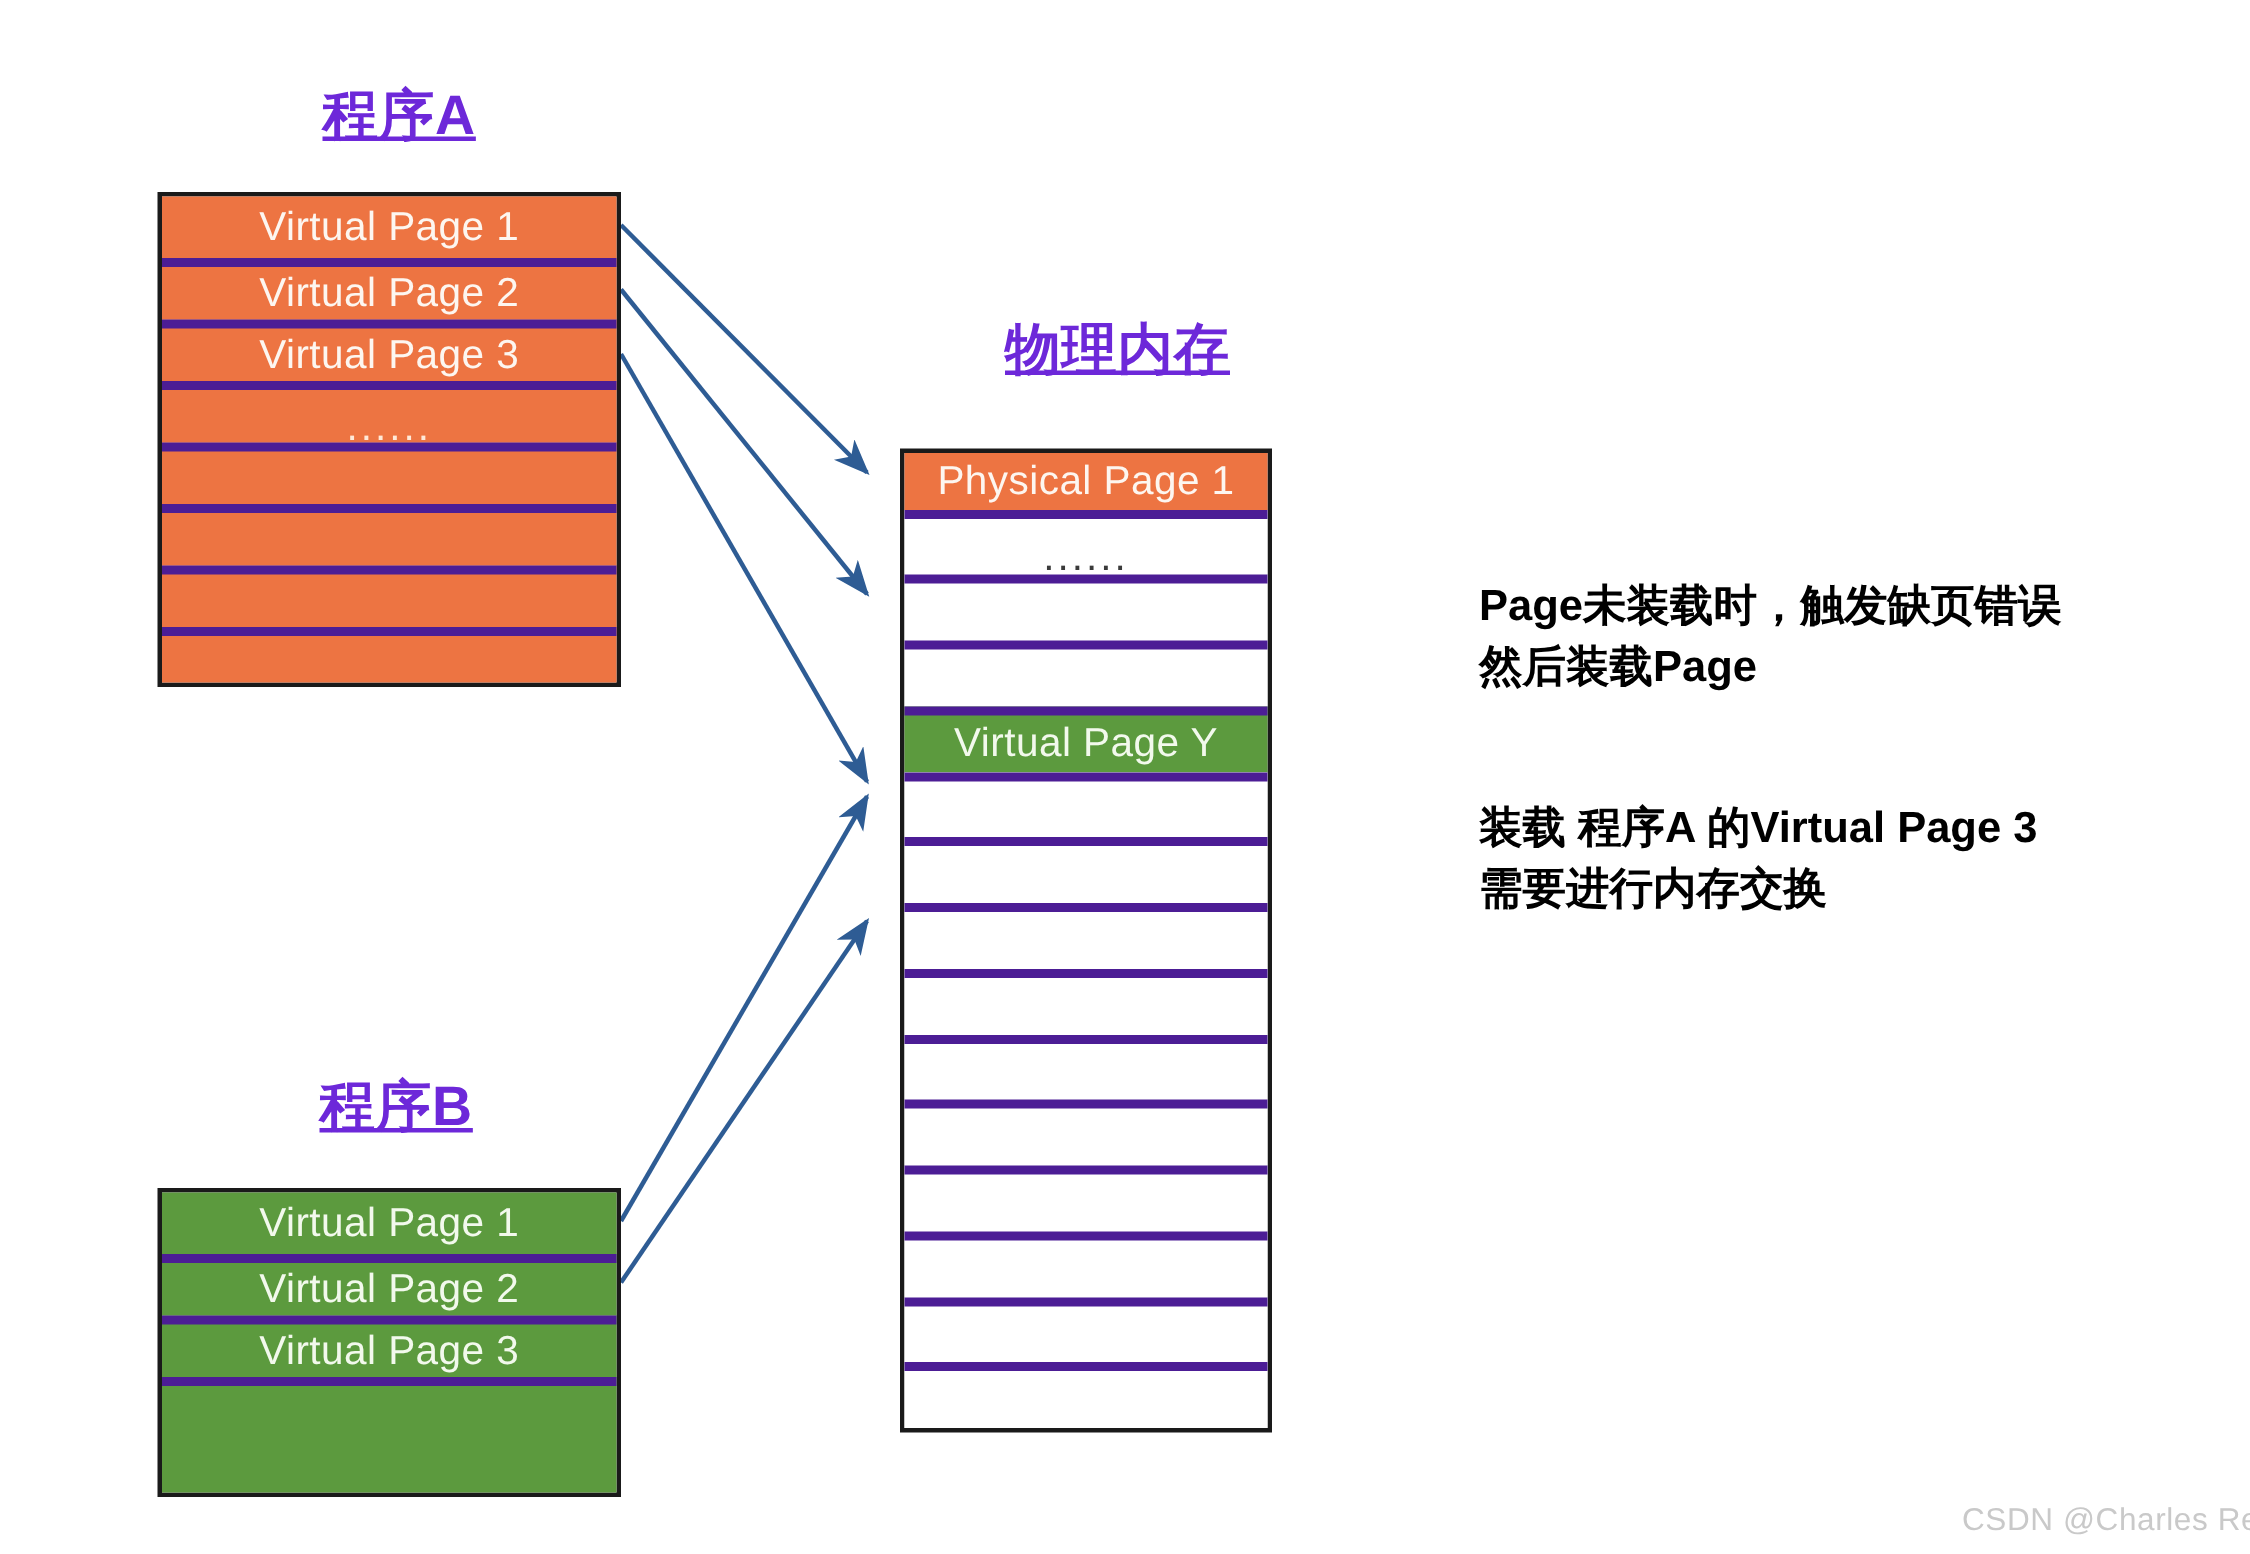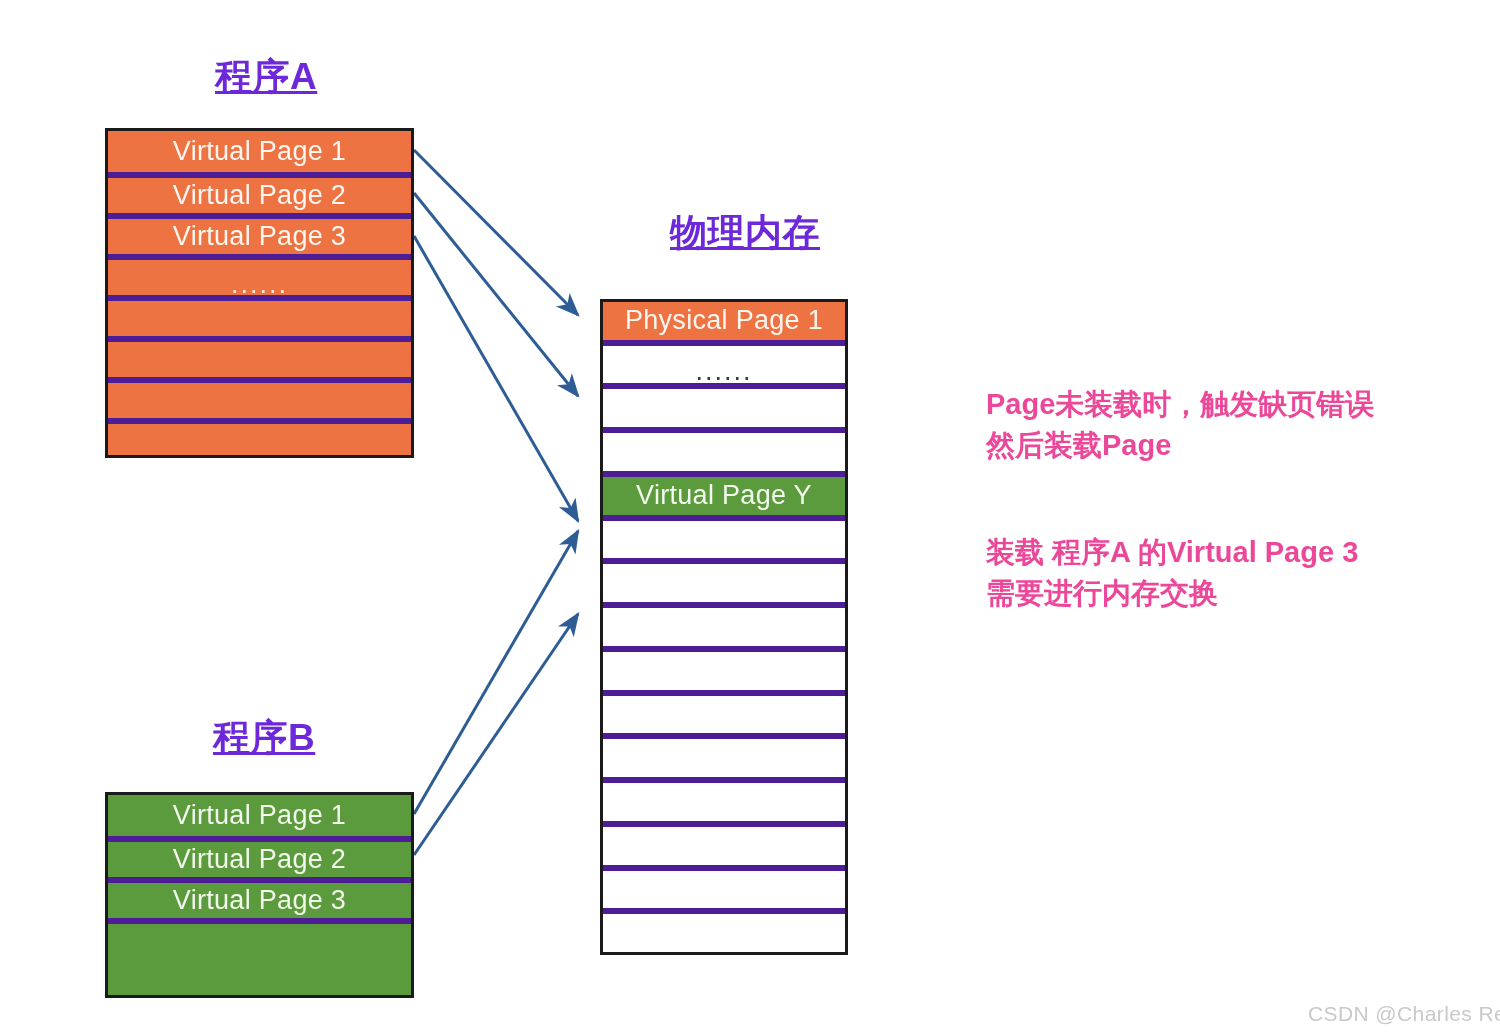--- a/index.html
+++ b/index.html
@@ -63,21 +63,21 @@
     transform: translateY(7px);
   }
   .row-orange .row-dots { color: #ffe9d8; }
   .row-white  .row-dots { color: #3a3a3a; }
 
   
   .note {
     position: absolute;
     font-size: 29px;
     font-weight: 700;
-    color: #ec4899;
+    color: #000000;
     line-height: 1.42;
     white-space: pre-line;
   }
 
   
   .watermark {
     position: absolute;
     font-size: 21px;
     color: #c9c9c9;
     letter-spacing: 0.4px;

